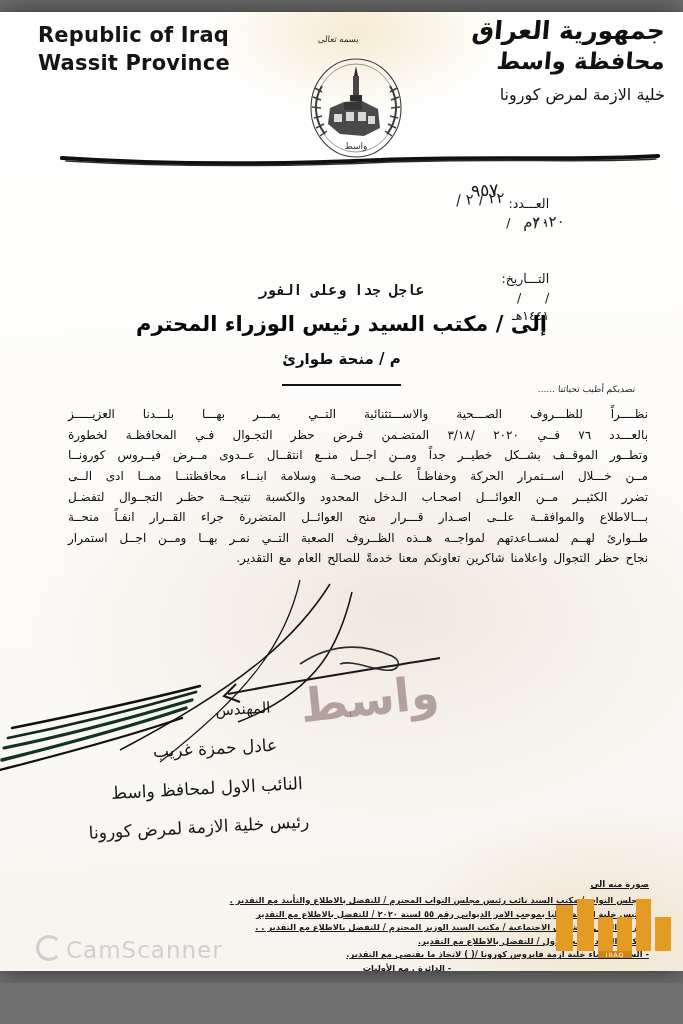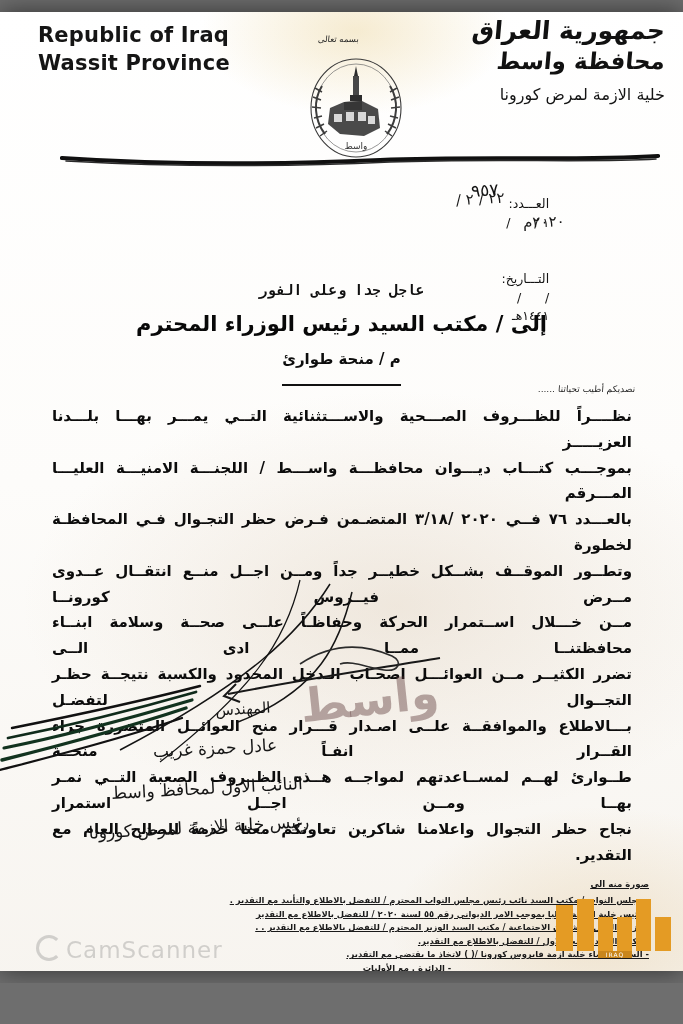--- a/index.html
+++ b/index.html
@@ -144,28 +144,28 @@
   .greeting {
     right: 48px; top: 372px;
     font-family: "DejaVu Sans", sans-serif;
     font-size: 9px;
     color: #242424;
     transform: skewX(-4deg);
   }
 
   
   .body-text {
-    left: 52px; top: 392px;
+    left: 68px; top: 392px;
     width: 580px;
     direction: rtl;
     text-align: justify;
     text-align-last: justify;
     font-family: "DejaVu Sans", sans-serif;
-    font-weight: bold;
-    font-size: 15px;
+    font-weight: normal;
+    font-size: 12px;
     line-height: 1.72;
     color: #0c0c0c;
     word-spacing: 2px;
   }
   .body-text p { margin: 0; }
   .body-text .last { text-align-last: right; }
 
   
   .sig {
     left: 70px; top: 690px;
@@ -338,21 +338,20 @@
   <div class="abs urgent rtl">عاجل جدا وعلى الفور</div>
   <div class="abs addressee rtl">إلى / مكتب السيد رئيس الوزراء المحترم</div>
   <div class="abs subject rtl">
     <span>م / منحة طوارئ</span>
   </div>
 
   <div class="abs greeting rtl">نصديكم أطيب تحياتنا ......</div>
 
   <div class="abs body-text">
     <p>نظــــراً للظـــروف الصـــحية والاســـتثنائية التــي يمـــر بهـــا بلـــدنا العزيـــــز</p>
-    <p>بموجـــب كتـــاب ديـــوان محافظـــة واســـط / اللجنـــة الامنيـــة العليـــا المـــرقم</p>
     <p>بالعـــدد ٧٦ فــي ٢٠٢٠ /٣/١٨ المتضـمن فـرض حظر التجـوال فـي المحافظـة لخطورة</p>
     <p>وتطــور الموقــف بشــكل خطيــر جداً ومــن اجــل منــع انتقــال عــدوى مــرض فيــروس كورونــا</p>
     <p>مــن خـــلال اســتمرار الحركة وحفاظـاً علــى صحــة وسلامة ابنــاء محافظتنــا ممــا ادى الــى</p>
     <p>تضرر الكثيــر مــن العوائـــل اصحـاب الـدخل المحدود والكسبة نتيجــة حظـر التجــوال لتفضـل</p>
     <p>بـــالاطلاع والموافقــة علــى اصـدار قـــرار منح العوائــل المتضررة جراء القــرار انفـاً منحــة</p>
     <p>طــوارئ لهــم لمســاعدتهم لمواجــه هــذه الظــروف الصعبة التــي نمـر بهــا ومــن اجــل استمرار</p>
     <p class="last">نجاح حظر التجوال واعلامنا شاكرين تعاونكم معنا خدمةً للصالح العام مع التقدير.</p>
   </div>
 
   <div class="abs wm-wasit rtl">واسط</div>

